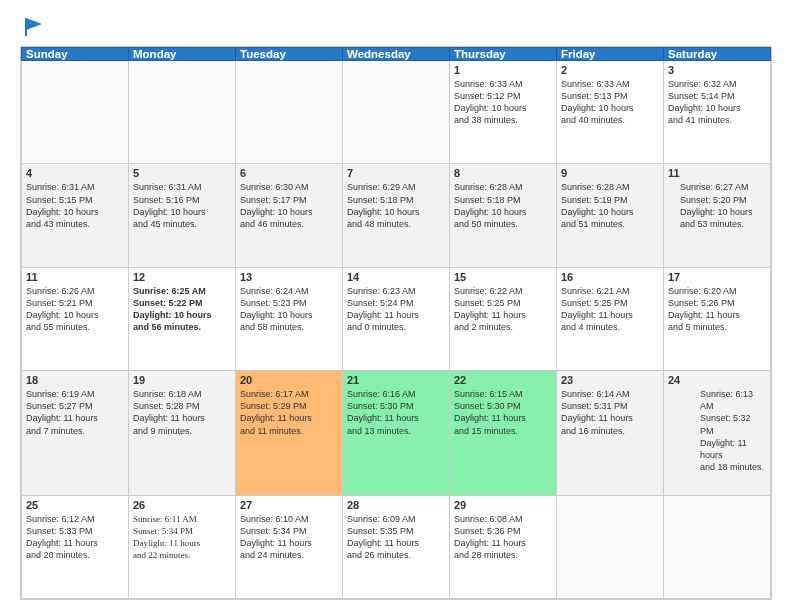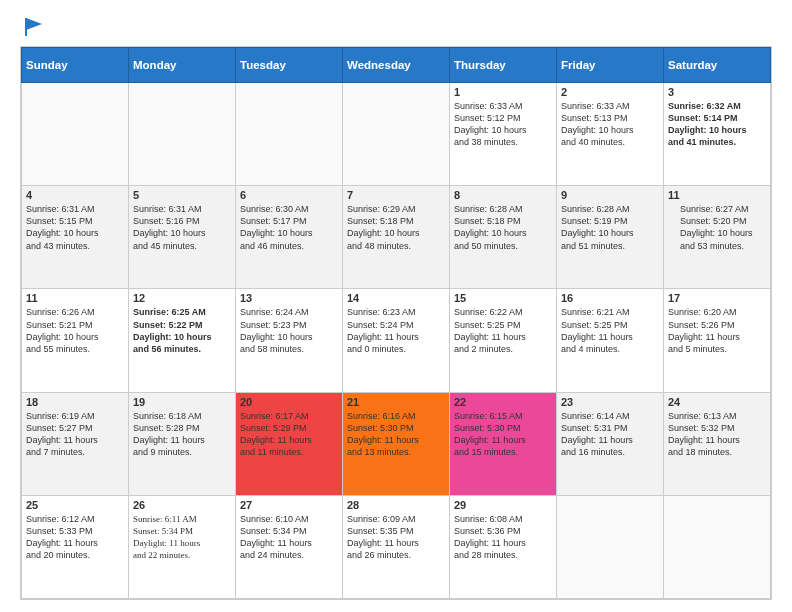--- a/index.html
+++ b/index.html
@@ -50,21 +50,21 @@
       width: 100%;
       border-collapse: collapse;
       table-layout: fixed;
       height: 100%;
     }
     .calendar thead tr th {
       background-color: #2878c8;
       color: #fff;
       font-size: 11.5px;
       font-weight: bold;
-      padding: 11px 4px;
+      padding: 0 4px;
       text-align: left;
       border: 1px solid #1a5fa0;
     }
     .calendar tbody tr td {
       vertical-align: top;
       border: 1px solid #ccc;
       padding: 3px 4px;
       font-size: 9.5px;
       color: #333;
       width: calc(100% / 7);
@@ -139,21 +139,21 @@
             </td>
             <td>
               <span class="day-num">2</span>
               <div class="day-info" style="white-space: pre-line;">Sunrise: 6:33 AM
 Sunset: 5:13 PM
 Daylight: 10 hours
 and 40 minutes.</div>
             </td>
             <td>
               <span class="day-num">3</span>
-              <div class="day-info" style="white-space: pre-line; font-weight: bold;">Sunrise: 6:32 AM
+              <div class="day-info" style="white-space: pre-line;">Sunrise: 6:32 AM
 Sunset: 5:14 PM
 Daylight: 10 hours
 and 41 minutes.</div>
             </td>
           </tr>
           <tr>
             <td style="background: rgb(242, 242, 242);">
               <span class="day-num">4</span>
               <div class="day-info" style="white-space: pre-line;">Sunrise: 6:31 AM
 Sunset: 5:15 PM
@@ -262,51 +262,51 @@
 Daylight: 11 hours
 and 7 minutes.</div>
             </td>
             <td style="background: rgb(242, 242, 242);">
               <span class="day-num">19</span>
               <div class="day-info" style="white-space: pre-line;">Sunrise: 6:18 AM
 Sunset: 5:28 PM
 Daylight: 11 hours
 and 9 minutes.</div>
             </td>
-            <td style="background: #ef4444;">
+            <td style="background: #fdba74;">
               <span class="day-num">20</span>
               <div class="day-info" style="white-space: pre-line;">Sunrise: 6:17 AM
 Sunset: 5:29 PM
 Daylight: 11 hours
 and 11 minutes.</div>
             </td>
-            <td style="background: #f97316;">
+            <td style="background: #86efac;">
               <span class="day-num">21</span>
               <div class="day-info" style="white-space: pre-line;">Sunrise: 6:16 AM
 Sunset: 5:30 PM
 Daylight: 11 hours
 and 13 minutes.</div>
             </td>
-            <td style="background: #ec4899;">
+            <td style="background: #86efac;">
               <span class="day-num">22</span>
               <div class="day-info" style="white-space: pre-line;">Sunrise: 6:15 AM
 Sunset: 5:30 PM
 Daylight: 11 hours
 and 15 minutes.</div>
             </td>
             <td style="background: rgb(242, 242, 242);">
               <span class="day-num">23</span>
               <div class="day-info" style="white-space: pre-line;">Sunrise: 6:14 AM
 Sunset: 5:31 PM
 Daylight: 11 hours
 and 16 minutes.</div>
             </td>
             <td style="background: rgb(242, 242, 242);">
               <span class="day-num">24</span>
-              <div class="day-info" style="white-space: pre-line;">Sunrise: 6:13 AM
+              <div class="day-info" style="white-space: pre-line; margin-left: 32px;">Sunrise: 6:13 AM
 Sunset: 5:32 PM
 Daylight: 11 hours
 and 18 minutes.</div>
             </td>
           </tr>
           <tr>
             <td>
               <span class="day-num">25</span>
               <div class="day-info" style="white-space: pre-line;">Sunrise: 6:12 AM
 Sunset: 5:33 PM

